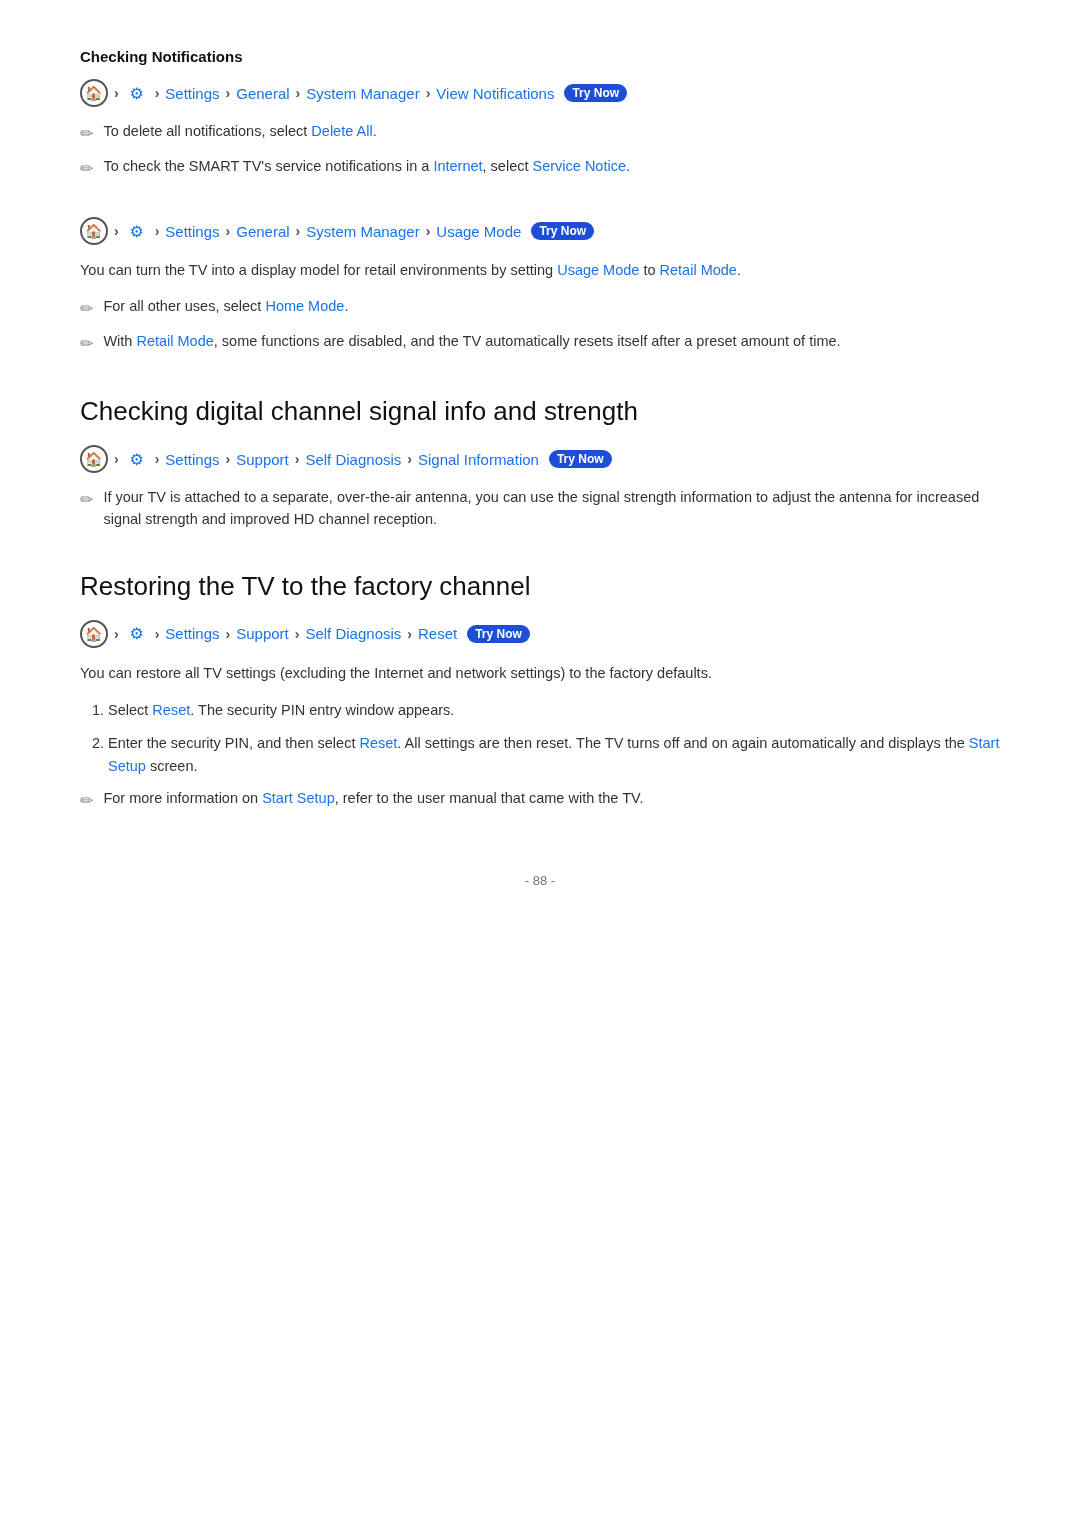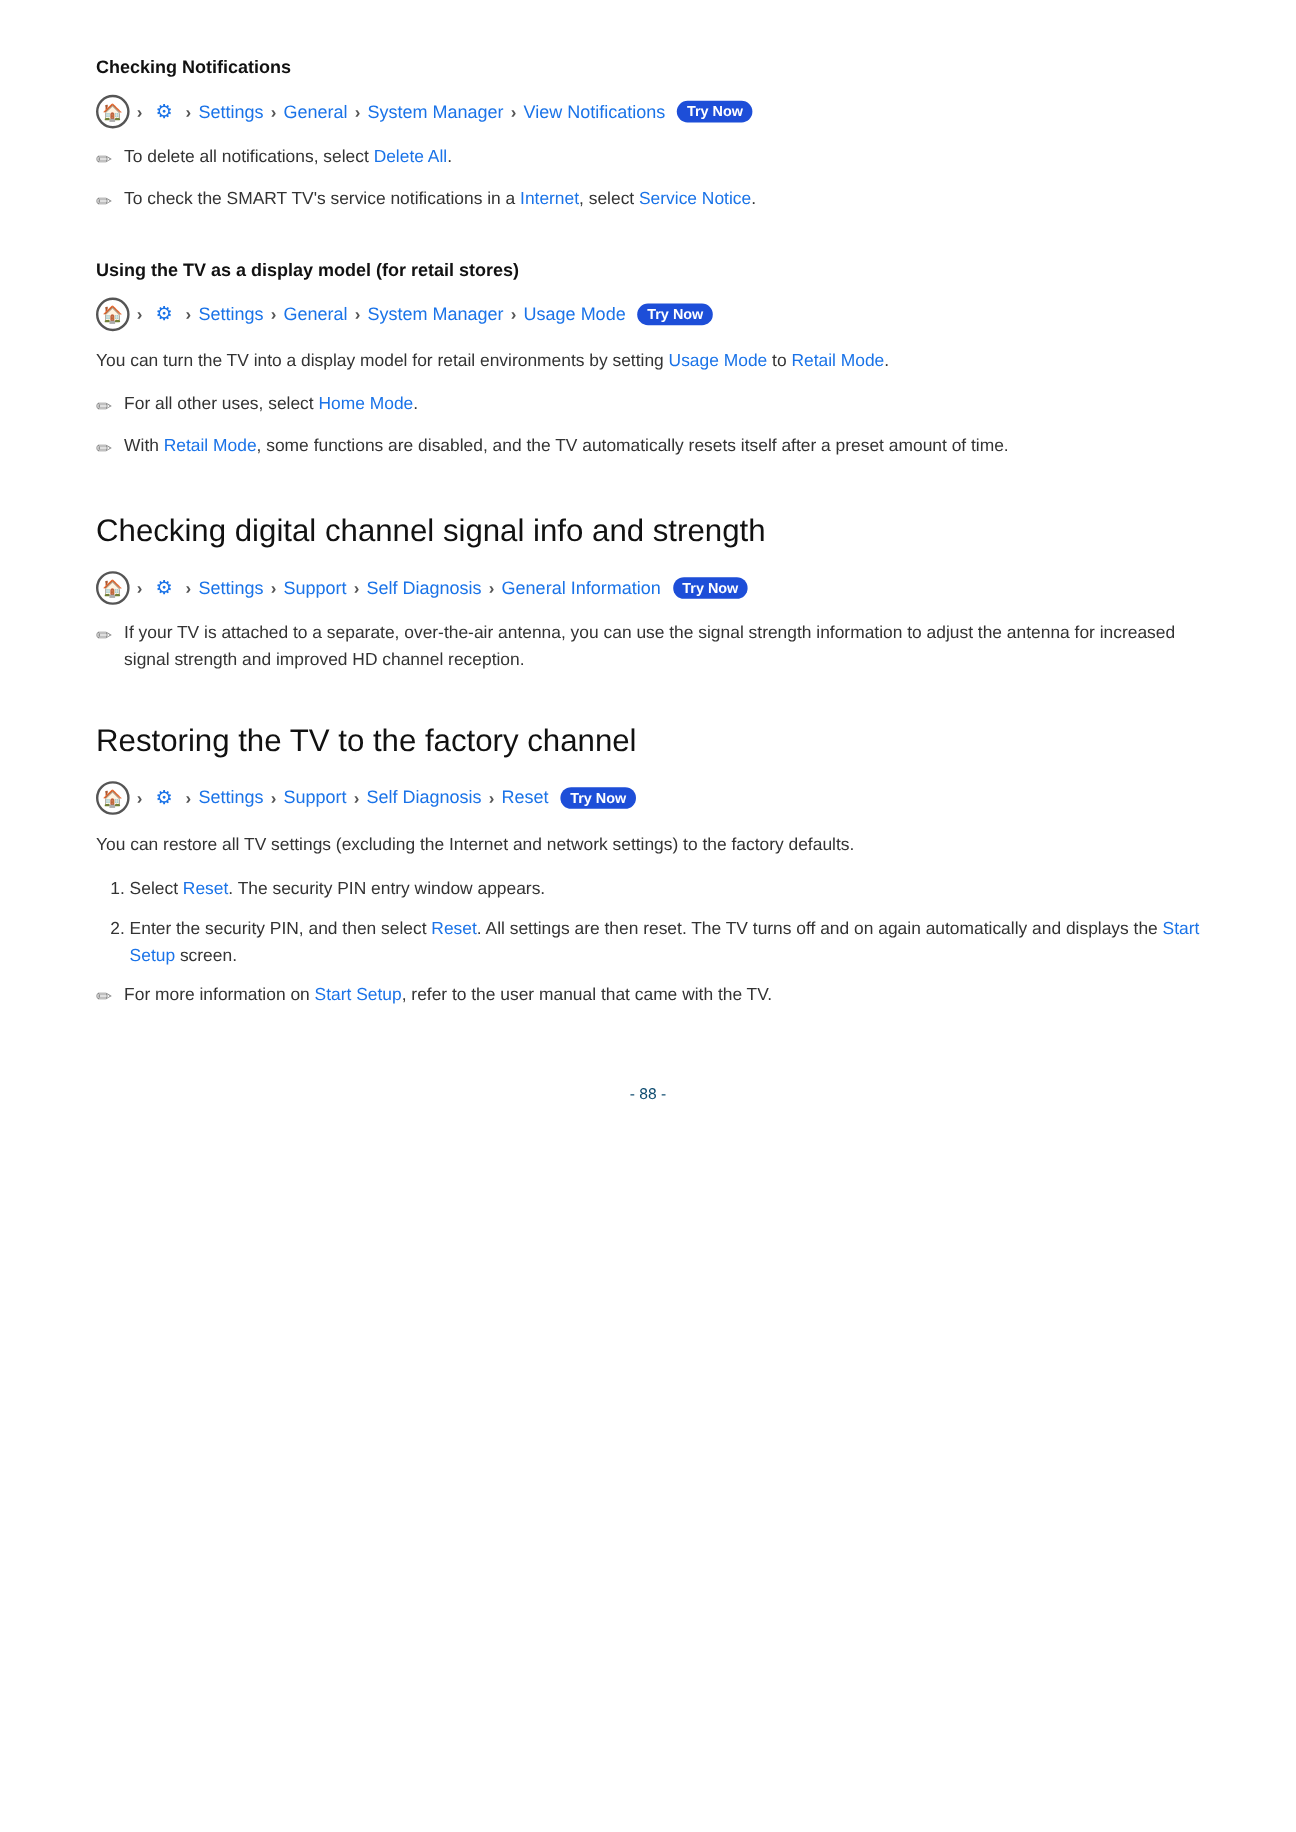--- a/index.html
+++ b/index.html
@@ -130,21 +130,21 @@
     .ordered-list li {
       font-size: 14.5px;
       color: #333;
       line-height: 1.6;
       margin-bottom: 10px;
     }
 
     .page-footer {
       text-align: center;
       font-size: 13px;
-      color: #0c4a6e;
+      color: #737373;
       margin-top: 60px;
     }
   </style>
 </head>
 <body>
 
 <div class="section">
   <div class="section-heading-small">Checking Notifications</div>
 
   <div class="nav-path">
@@ -169,21 +169,20 @@
       <span>To delete all notifications, select <span class="inline-link">Delete All</span>.</span>
     </li>
     <li>
       <span class="pencil-icon">✏</span>
       <span>To check the SMART TV's service notifications in a <span class="inline-link">Internet</span>, select <span class="inline-link">Service Notice</span>.</span>
     </li>
   </ul>
 </div>
 
 <div class="section">
-  <div class="section-heading-small">Using the TV as a display model (for retail stores)</div>
 
   <div class="nav-path">
     <div class="home-icon">🏠</div>
     <span class="nav-separator">›</span>
     <span class="settings-icon">⚙</span>
     <span class="nav-separator">›</span>
     <span class="nav-link">Settings</span>
     <span class="nav-separator">›</span>
     <span class="nav-link">General</span>
     <span class="nav-separator">›</span>
@@ -216,21 +215,21 @@
     <div class="home-icon">🏠</div>
     <span class="nav-separator">›</span>
     <span class="settings-icon">⚙</span>
     <span class="nav-separator">›</span>
     <span class="nav-link">Settings</span>
     <span class="nav-separator">›</span>
     <span class="nav-link">Support</span>
     <span class="nav-separator">›</span>
     <span class="nav-link">Self Diagnosis</span>
     <span class="nav-separator">›</span>
-    <span class="nav-link">General Information</span>
+    <span class="nav-link">Signal Information</span>
     <span class="try-now-badge">Try Now</span>
   </div>
 
   <ul class="bullet-list">
     <li>
       <span class="pencil-icon">✏</span>
       <span>If your TV is attached to a separate, over-the-air antenna, you can use the signal strength information to adjust the antenna for increased signal strength and improved HD channel reception.</span>
     </li>
   </ul>
 </div>

